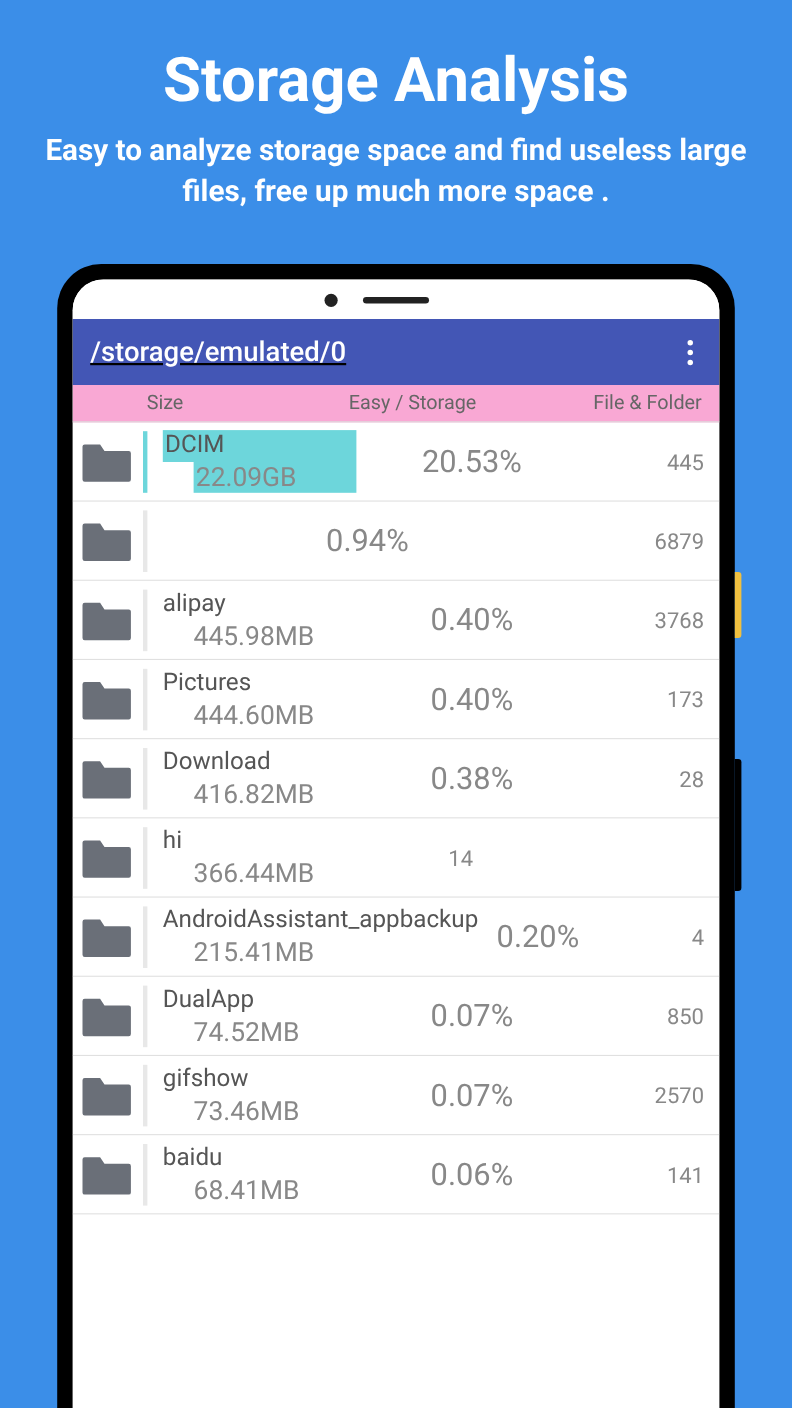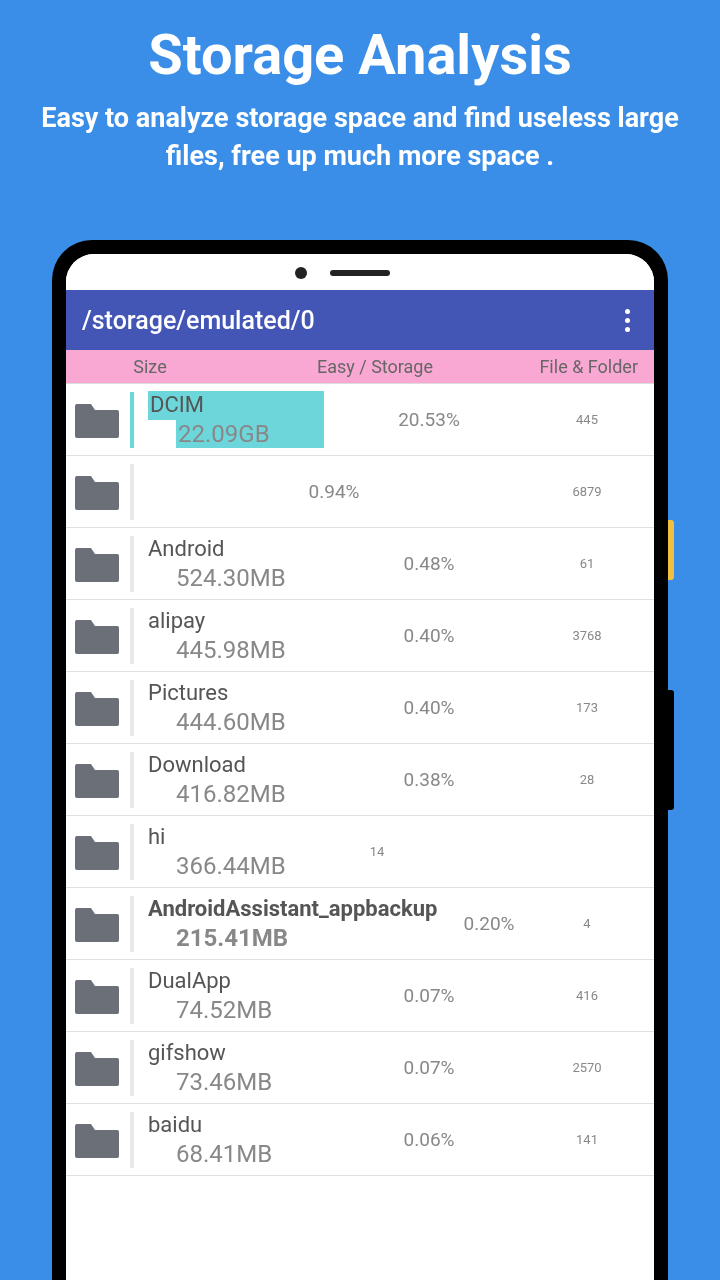--- a/index.html
+++ b/index.html
@@ -9,21 +9,21 @@
   background: #3b8ee8;
   font-family: -apple-system, BlinkMacSystemFont, "Segoe UI", Roboto, sans-serif;
   overflow: hidden;
   position: relative;
 }
 .promo-title {
   text-align: center;
   color: #fff;
   font-size: 56px;
   font-weight: 700;
-  margin-top: 22px;
+  margin-top: 40px;
 }
 .promo-subtitle {
   text-align: center;
   color: #fff;
   font-size: 27px;
   font-weight: 700;
   margin-top: 12px;
   padding: 0 30px;
   line-height: 1.4;
 }
@@ -94,20 +94,21 @@
   height: 36px;
   background: #fff;
 }
 .app-bar {
   height: 60px;
   background: #4356b5;
   display: flex;
   align-items: center;
   justify-content: space-between;
   padding: 0 16px;
+  text-decoration: underline;
 }
 .app-title {
   color: #fff;
   font-size: 25px;
   font-weight: 500;
 }
 .kebab {
   display: flex;
   flex-direction: column;
   gap: 4px;
@@ -160,48 +161,48 @@
 .bar-col.highlight {
   background: #6dd6db;
 }
 .name-block {
   flex: 0 0 190px;
   padding-left: 14px;
   display: flex;
   flex-direction: column;
   justify-content: center;
 }
-.name-block.wide { flex: 0 0 310px; font-weight: bold; }
+.name-block.wide { flex: 0 0 310px; }
 .fname {
   font-size: 22px;
   color: #555;
   line-height: 1.3;
   white-space: nowrap;
   overflow: hidden;
 }
 .fsize {
   font-size: 24px;
   color: #888;
   margin-left: 28px;
 }
 .row.hl .fname, .row.hl .fsize {
   background: #6dd6db;
   display: inline-block;
   padding: 0 2px;
 }
 .pct {
   flex: 1;
   text-align: center;
-  font-size: 19px;
+  font-size: 28px;
   color: #888;
 }
 .cnt {
   width: 110px;
-  text-align: center;
-  font-size: 13px;
+  text-align: right;
+  font-size: 20px;
   color: #888;
   padding-right: 4px;
 }
 </style>
 </head>
 <body>
 
 <div class="promo-title">Storage Analysis</div>
 <div class="promo-subtitle">Easy to analyze storage space and find useless large files, free up much more space .</div>
 
@@ -251,32 +252,20 @@
           <div class="bar-col"></div>
           <div class="pct">0.94%</div>
           <div class="cnt">6879</div>
         </div>
         <div class="row">
           <div class="folder-icon"><svg viewBox="0 0 24 20">
               <path fill="#6a6f78" d="M2 2h7l2 3h11a1 1 0 0 1 1 1v12a1 1 0 0 1-1 1H2a1 1 0 0 1-1-1V3a1 1 0 0 1 1-1z"></path>
             </svg></div>
           <div class="bar-col"></div>
           <div class="name-block">
-            <div class="fname">Android</div>
-            <div class="fsize">524.30MB</div>
-          </div>
-          <div class="pct">0.48%</div>
-          <div class="cnt">61</div>
-        </div>
-        <div class="row">
-          <div class="folder-icon"><svg viewBox="0 0 24 20">
-              <path fill="#6a6f78" d="M2 2h7l2 3h11a1 1 0 0 1 1 1v12a1 1 0 0 1-1 1H2a1 1 0 0 1-1-1V3a1 1 0 0 1 1-1z"></path>
-            </svg></div>
-          <div class="bar-col"></div>
-          <div class="name-block">
             <div class="fname">alipay</div>
             <div class="fsize">445.98MB</div>
           </div>
           <div class="pct">0.40%</div>
           <div class="cnt">3768</div>
         </div>
         <div class="row">
           <div class="folder-icon"><svg viewBox="0 0 24 20">
               <path fill="#6a6f78" d="M2 2h7l2 3h11a1 1 0 0 1 1 1v12a1 1 0 0 1-1 1H2a1 1 0 0 1-1-1V3a1 1 0 0 1 1-1z"></path>
             </svg></div>
@@ -326,21 +315,21 @@
         <div class="row">
           <div class="folder-icon"><svg viewBox="0 0 24 20">
               <path fill="#6a6f78" d="M2 2h7l2 3h11a1 1 0 0 1 1 1v12a1 1 0 0 1-1 1H2a1 1 0 0 1-1-1V3a1 1 0 0 1 1-1z"></path>
             </svg></div>
           <div class="bar-col"></div>
           <div class="name-block">
             <div class="fname">DualApp</div>
             <div class="fsize">74.52MB</div>
           </div>
           <div class="pct">0.07%</div>
-          <div class="cnt">416</div>
+          <div class="cnt">850</div>
         </div>
         <div class="row">
           <div class="folder-icon"><svg viewBox="0 0 24 20">
               <path fill="#6a6f78" d="M2 2h7l2 3h11a1 1 0 0 1 1 1v12a1 1 0 0 1-1 1H2a1 1 0 0 1-1-1V3a1 1 0 0 1 1-1z"></path>
             </svg></div>
           <div class="bar-col"></div>
           <div class="name-block">
             <div class="fname">gifshow</div>
             <div class="fsize">73.46MB</div>
           </div>

